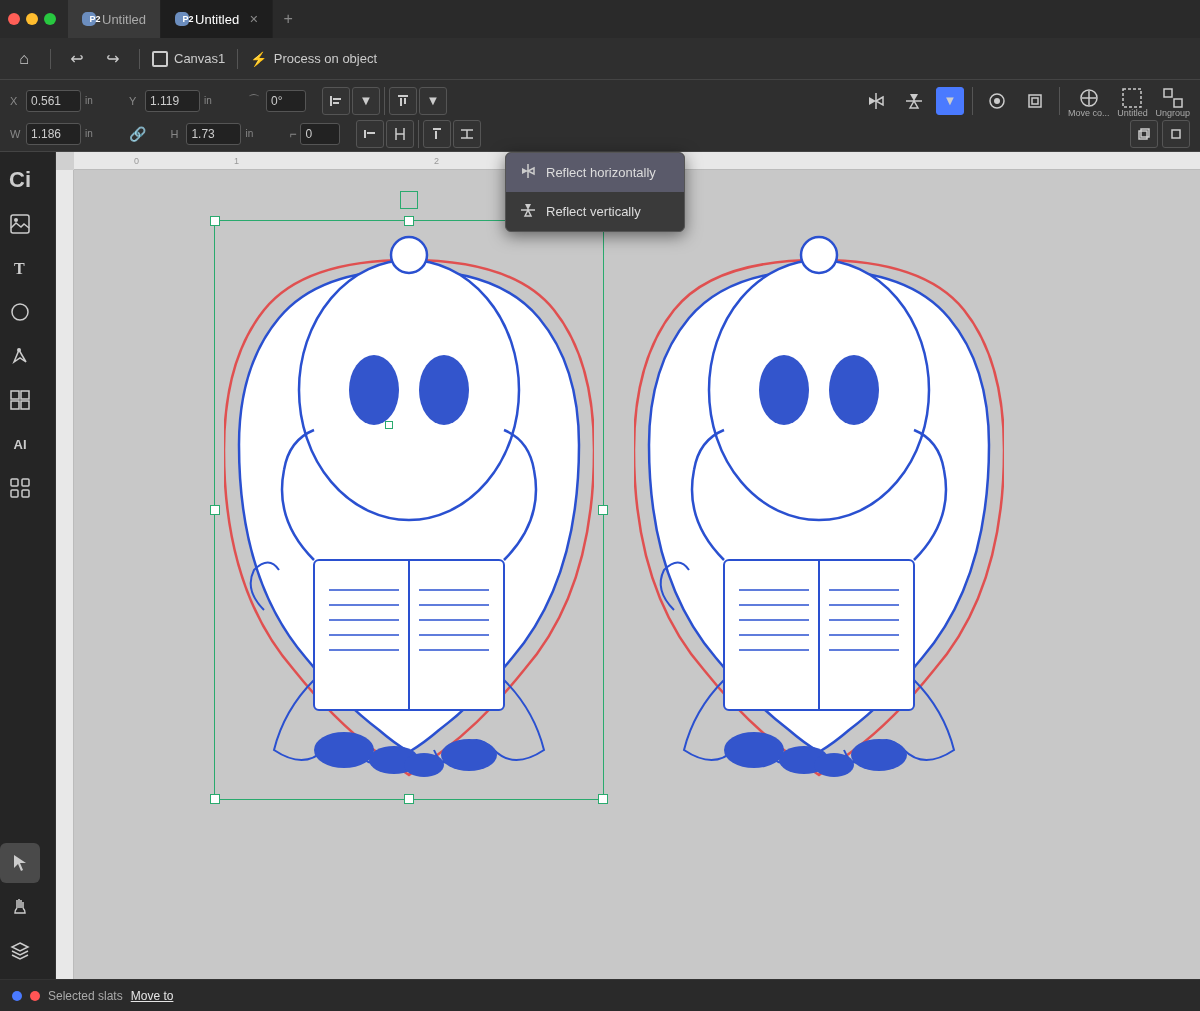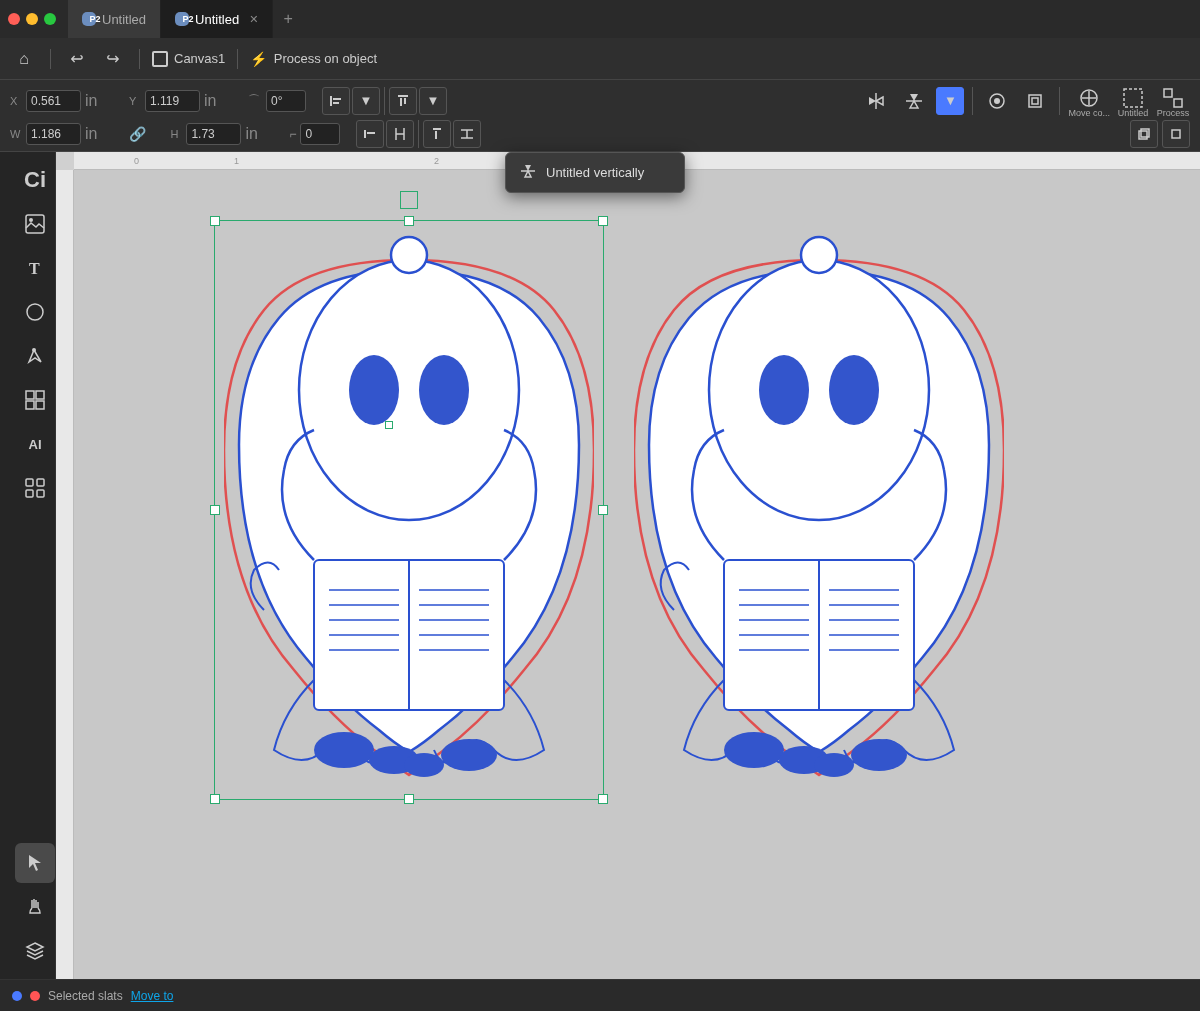--- a/index.html
+++ b/index.html
@@ -70,21 +70,21 @@
       gap: 2px;
       border-bottom: 1px solid #444;
       position: relative;
     }
     .prop-row { display: flex; align-items: center; gap: 4px; }
     .prop-label { color: #888; font-size: 11px; width: 12px; }
     .prop-input {
       background: #222; border: 1px solid #555; color: #ccc; font-size: 12px;
       width: 55px; height: 22px; padding: 0 4px; border-radius: 3px;
     }
-    .prop-unit { color: #888; font-size: 16px; width: 20px; }
+    .prop-unit { color: #888; font-size: 10px; width: 20px; }
     .prop-sep { width: 16px; }
     .align-group { display: flex; gap: 2px; margin-left: 12px; }
     .align-btn {
       background: #333; border: 1px solid #555; color: #ccc; width: 28px; height: 28px;
       display: flex; align-items: center; justify-content: center; cursor: pointer; border-radius: 3px; font-size: 13px;
     }
     .right-tools { display: flex; align-items: center; gap: 6px; margin-left: auto; }
     .tool-btn {
       background: transparent; border: none; color: #ccc; cursor: pointer;
       display: flex; flex-direction: column; align-items: center; gap: 2px; font-size: 10px;
@@ -114,21 +114,21 @@
       display: flex;
       height: calc(1011px - 38px - 42px - 72px - 32px);
     }
 
     
     #left-sidebar {
       width: 56px;
       background: #252525;
       display: flex;
       flex-direction: column;
-      align-items: flex-end;
+      align-items: flex-start;
       padding: 8px 0;
       gap: 4px;
       border-right: 1px solid #333;
     }
     .sidebar-tool {
       width: 40px; height: 40px; display: flex; align-items: center; justify-content: center;
       border-radius: 6px; cursor: pointer; color: #ccc; font-size: 18px;
       background: transparent;
     }
     .sidebar-tool.active { background: #4a4a4a; }
@@ -162,21 +162,21 @@
       display: flex;
       align-items: center;
       padding: 0 12px;
       gap: 8px;
       border-top: 1px solid #333;
     }
     .status-dot { width: 10px; height: 10px; border-radius: 50%; }
     .status-dot-blue { background: #4a7aff; }
     .status-dot-red { background: #ff5555; }
     .status-text { color: #aaa; font-size: 12px; }
-    .status-link { color: #0ea5e9; font-size: 12px; cursor: pointer; text-decoration: underline; }
+    .status-link { color: #e5e5e5; font-size: 12px; cursor: pointer; text-decoration: underline; }
   </style>
 </head>
 <body>
 
 <div id="titlebar">
   <div class="traffic-lights">
     <div class="tl tl-red"></div>
     <div class="tl tl-yellow"></div>
     <div class="tl tl-green"></div>
   </div>
@@ -297,21 +297,21 @@
         <span style="font-size:9px;color:#aaa;margin-top:-4px;">Untitled</span>
       </div>
 
       <div style="display:flex;flex-direction:column;align-items:center;">
         <button class="tool-btn">
           <svg width="22" height="22" viewBox="0 0 22 22">
               <rect x="2" y="2" width="8" height="8" fill="none" stroke="#ccc" stroke-width="1.5"></rect>
               <rect x="12" y="12" width="8" height="8" fill="none" stroke="#ccc" stroke-width="1.5"></rect>
             </svg>
         </button>
-        <span style="font-size:9px;color:#aaa;margin-top:-4px;">Process</span>
+        <span style="font-size:9px;color:#aaa;margin-top:-4px;">Ungroup</span>
       </div>
     </div>
   </div>
 
   <div class="prop-row">
     <span class="prop-label">W</span>
     <input class="prop-input" value="1.186" style="">
     <span class="prop-unit">in</span>
     <span class="prop-sep"></span>
     <span style="font-size:14px;color:#888;">🔗</span>
@@ -362,29 +362,39 @@
       </button>
       <button class="align-btn">
         <svg width="14" height="14" viewBox="0 0 14 14">
             <rect x="3" y="3" width="8" height="8" fill="none" stroke="#ccc" stroke-width="1.5"></rect>
           </svg>
       </button>
     </div>
   </div>
 
   <div class="flip-dropdown">
+    <div class="flip-item active">
+      <span class="flip-icon">
+        <svg width="16" height="16" viewBox="0 0 16 16">
+            <path d="M8 1 L8 15" stroke="#ccc" stroke-width="1.5"></path>
+            <path d="M2 5 L8 8 L2 11 Z" fill="#ccc"></path>
+            <path d="M14 5 L8 8 L14 11 Z" stroke="#ccc" fill="none" stroke-width="1.5"></path>
+          </svg>
+      </span>
+      <span>Reflect horizontally</span>
+    </div>
     <div class="flip-item">
       <span class="flip-icon">
         <svg width="16" height="16" viewBox="0 0 16 16">
             <path d="M1 8 L15 8" stroke="#ccc" stroke-width="1.5"></path>
             <path d="M5 2 L8 8 L11 2 Z" fill="#ccc"></path>
             <path d="M5 14 L8 8 L11 14 Z" stroke="#ccc" fill="none" stroke-width="1.5"></path>
           </svg>
       </span>
-      <span>Untitled vertically</span>
+      <span>Reflect vertically</span>
     </div>
   </div>
 </div>
 
 <div id="main">
 
   <div id="left-sidebar">
     <div class="sidebar-tool">
       <span class="ci-label">Ci</span>
     </div>

